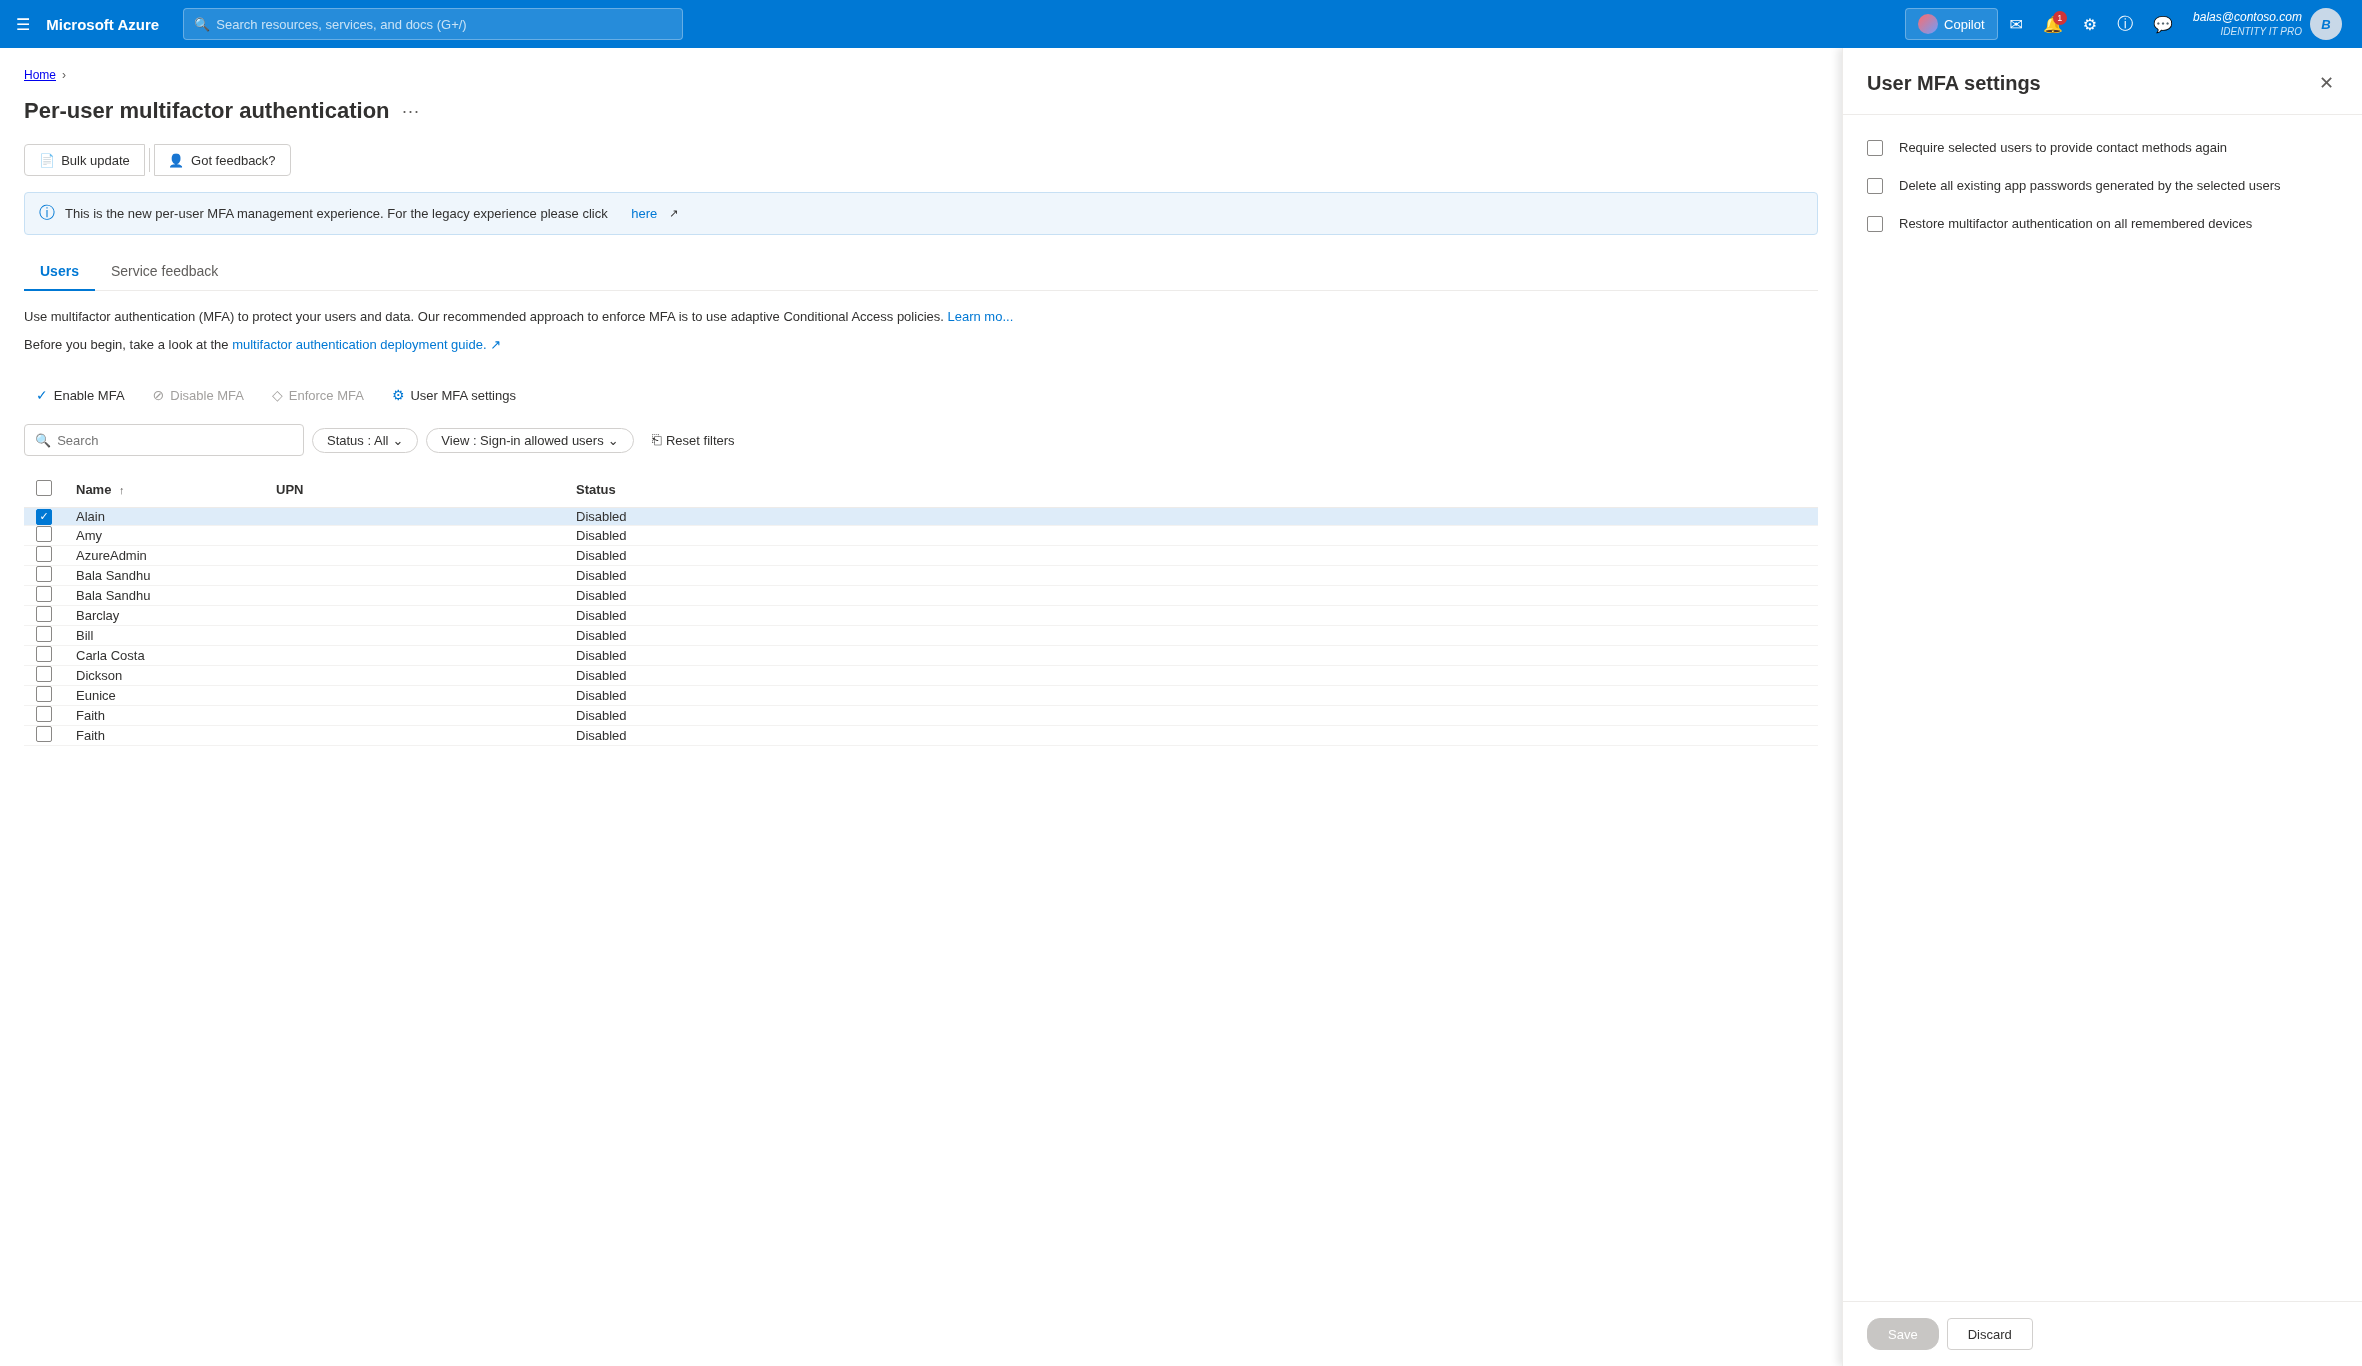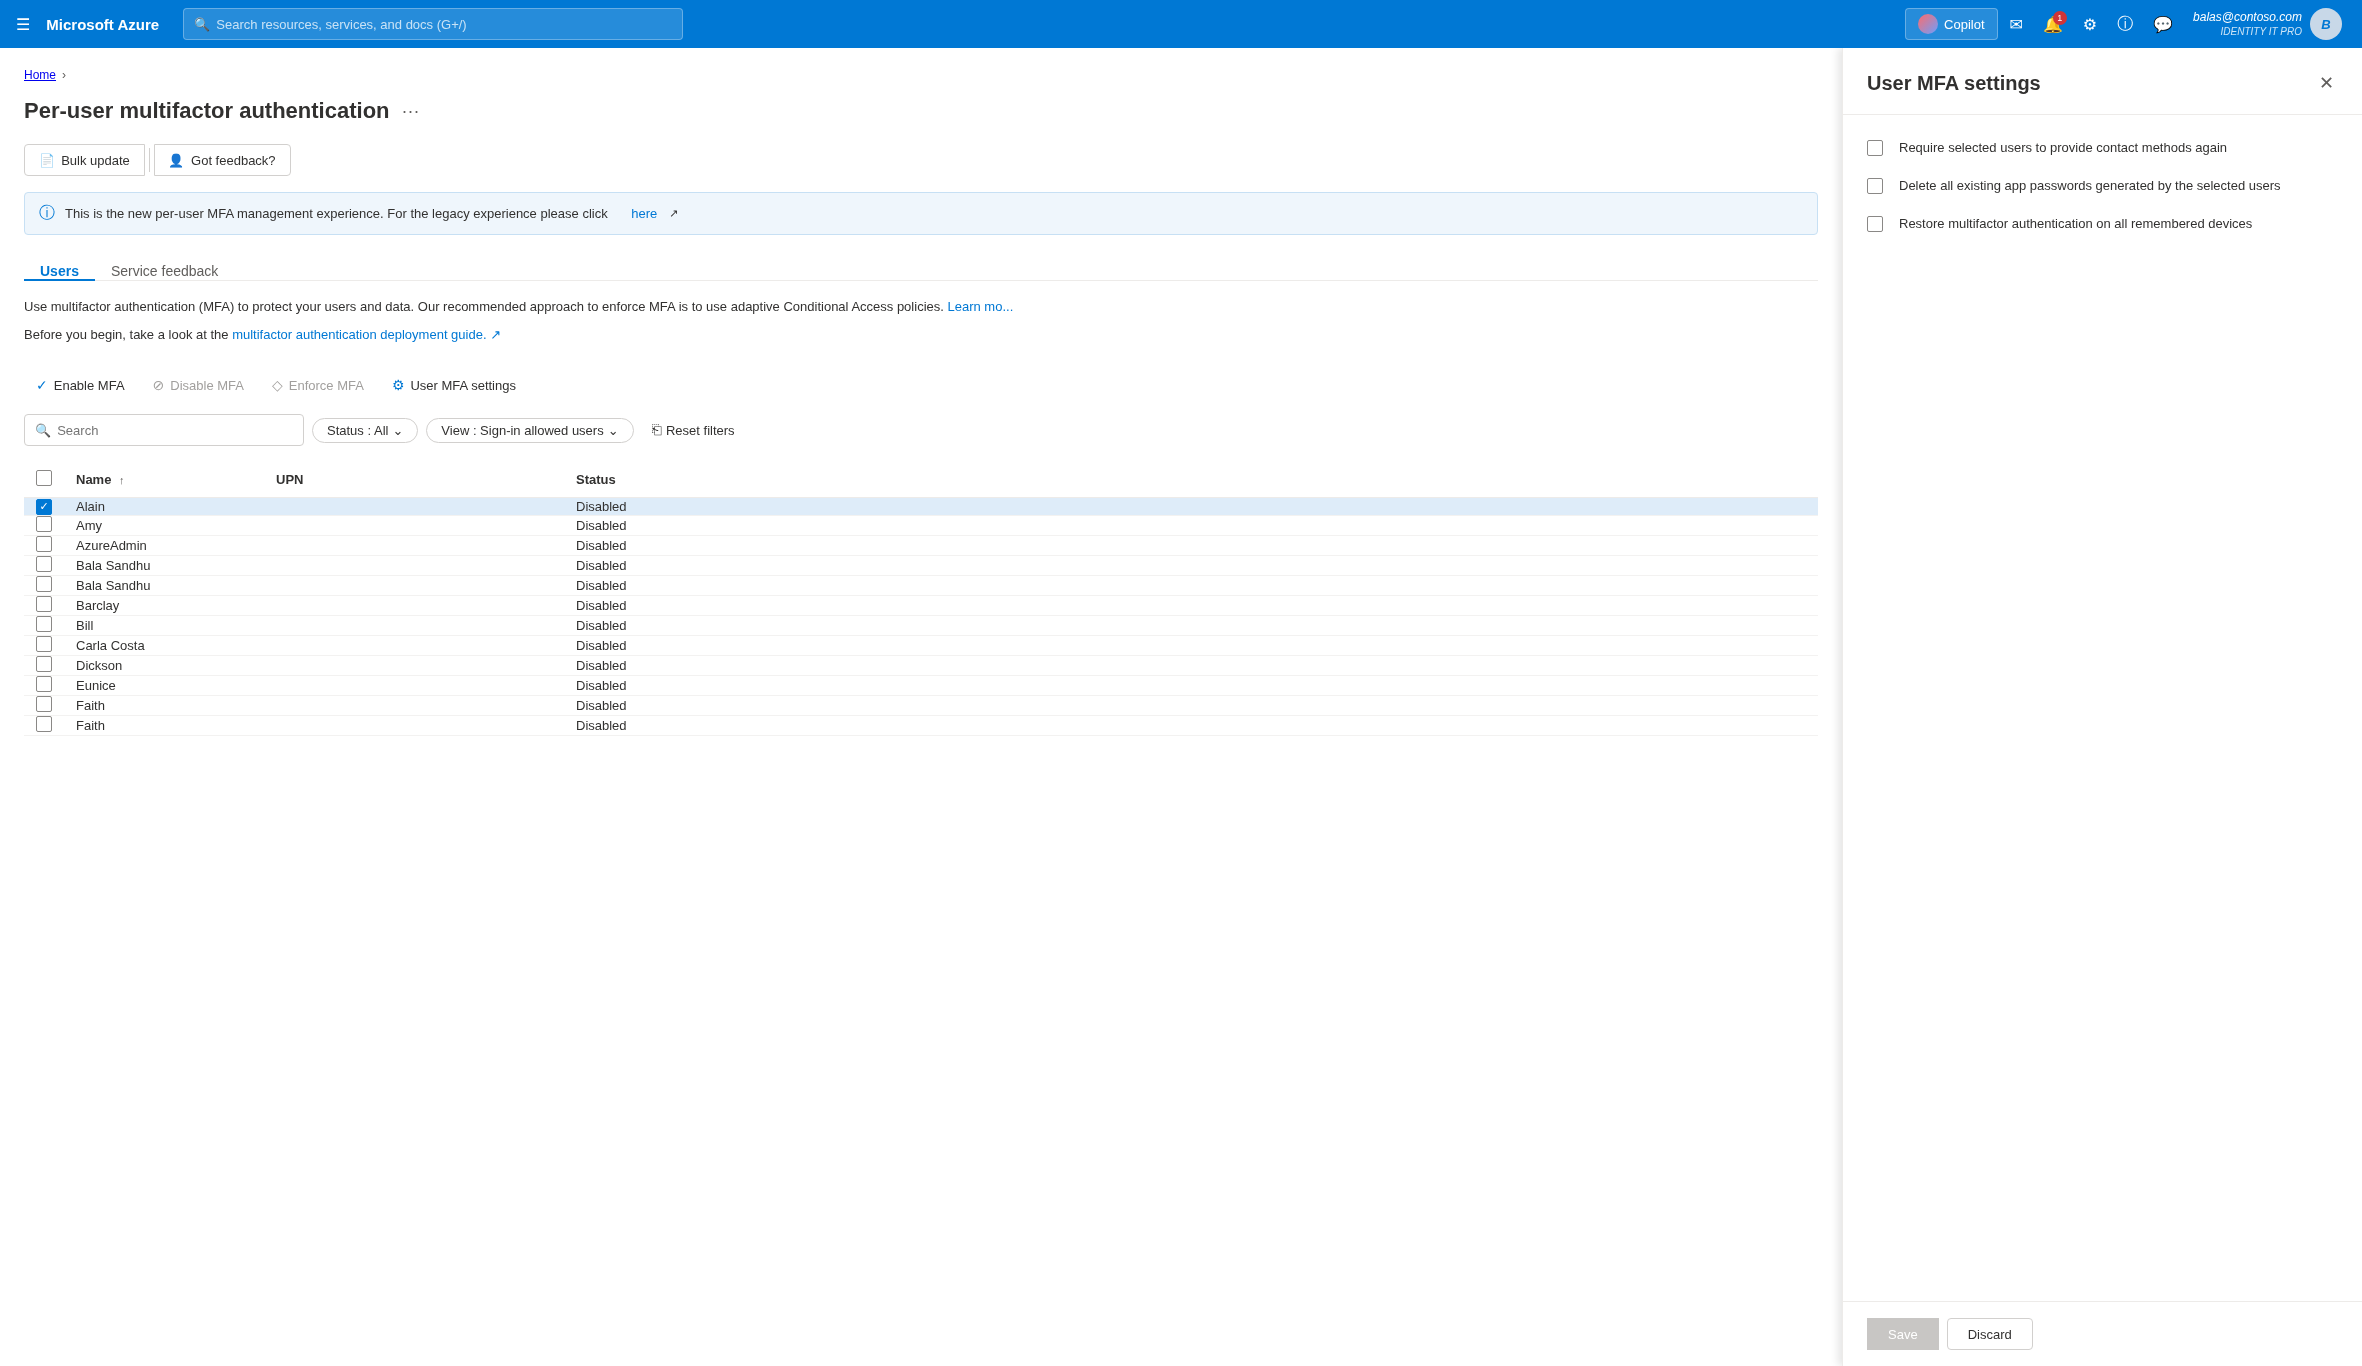--- a/index.html
+++ b/index.html
@@ -133,21 +133,21 @@
       margin-bottom: 20px;
       font-size: 13px;
       color: #323130;
     }
     .info-icon { color: #0078d4; font-size: 16px; }
     .info-link { color: #0078d4; text-decoration: none; cursor: pointer; }
 
     
     .tabs { display: flex; border-bottom: 1px solid #edebe9; margin-bottom: 16px; }
     .tab {
-      padding: 8px 16px 0;
+      padding: 8px 16px 10px;
       cursor: pointer;
       font-size: 14px;
       color: #605e5c;
       border-bottom: 2px solid transparent;
       margin-bottom: -1px;
     }
     .tab.active { color: #0078d4; border-bottom-color: #0078d4; font-weight: 600; }
 
     
     .description { font-size: 13px; color: #323130; margin-bottom: 8px; line-height: 1.5; }
@@ -273,21 +273,21 @@
     .panel-footer {
       padding: 16px 24px;
       border-top: 1px solid #edebe9;
       display: flex;
       gap: 8px;
     }
     .btn-primary {
       background: #0078d4;
       color: white;
       border: 1px solid #0078d4;
-      border-radius: 0;
+      border-radius: 13px;
       padding: 6px 20px;
       cursor: pointer;
       font-size: 13px;
       height: 32px;
     }
     .btn-primary:disabled { background: #c8c6c4; border-color: #c8c6c4; cursor: not-allowed; }
     .btn-secondary {
       background: white;
       color: #323130;
       border: 1px solid #d2d0ce;

